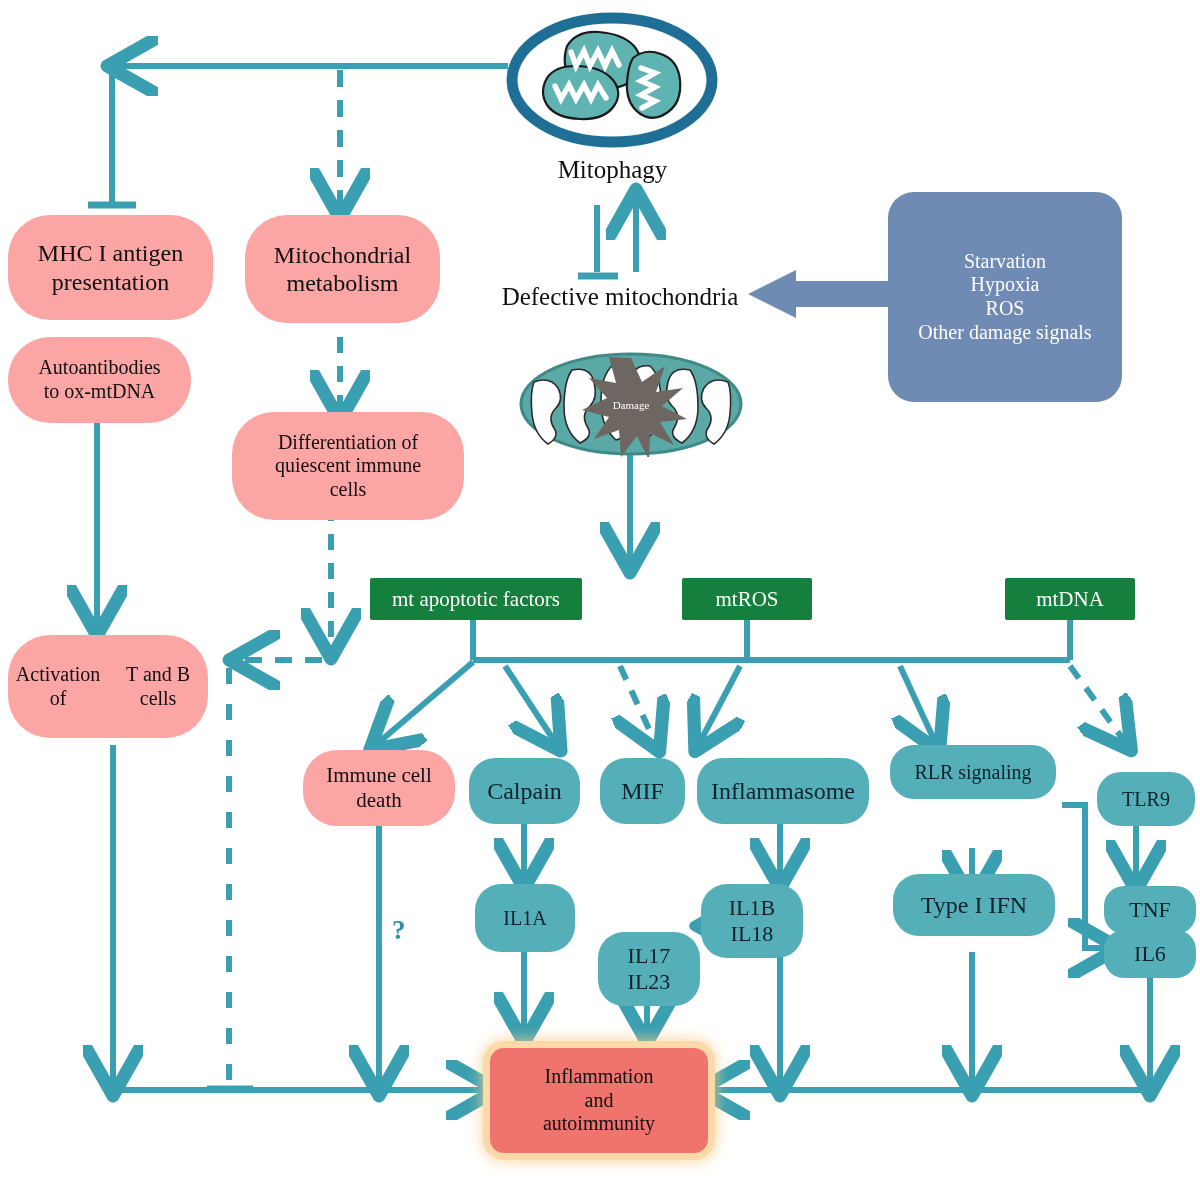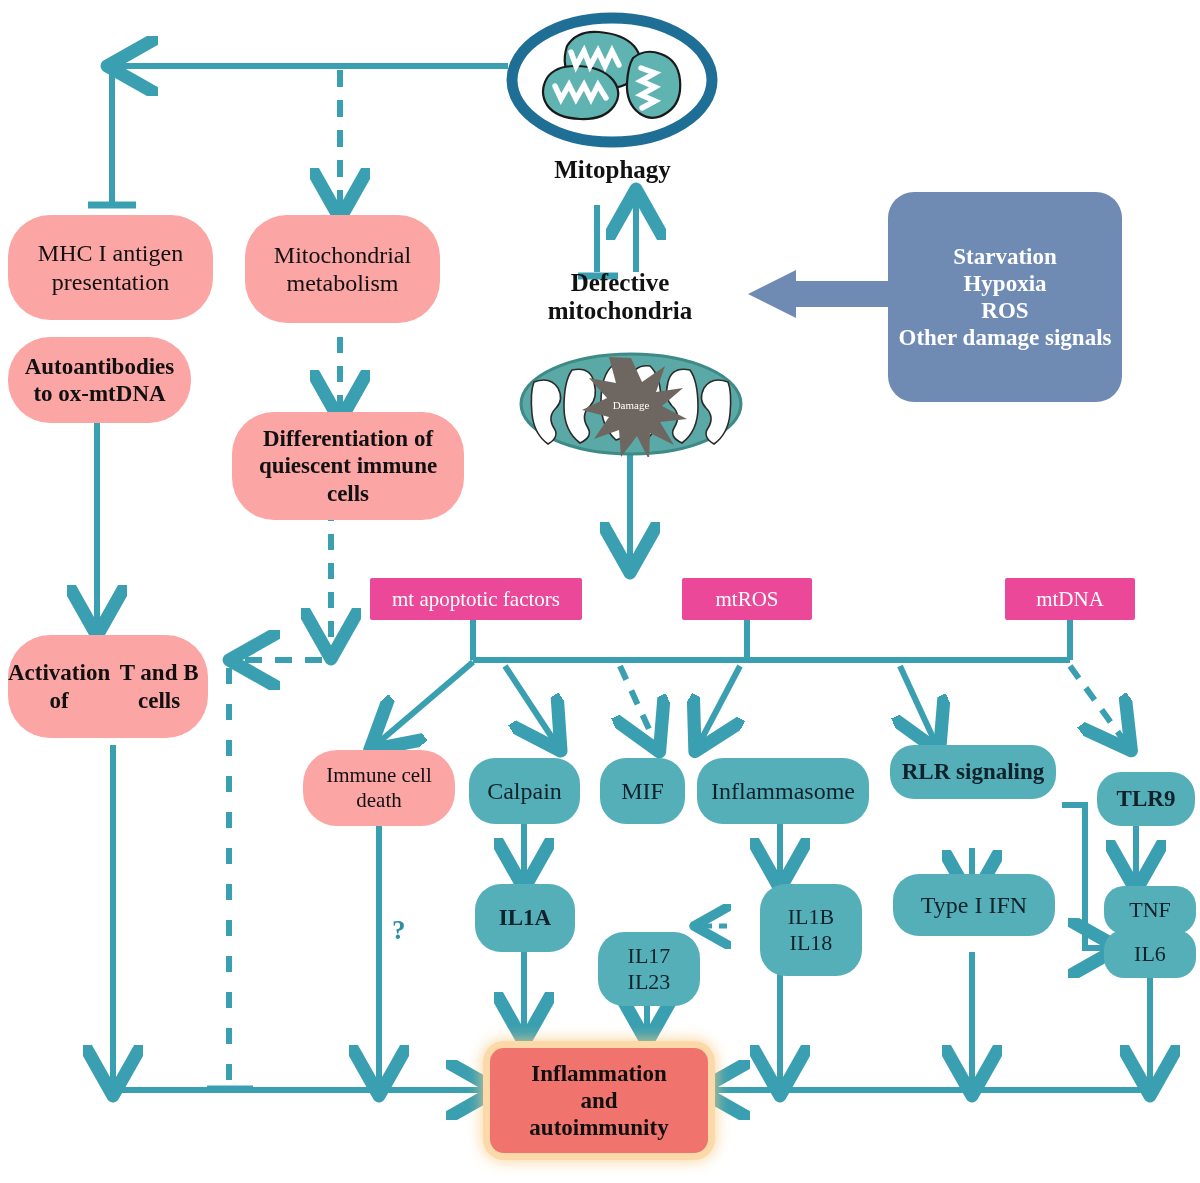--- a/index.html
+++ b/index.html
@@ -3,28 +3,28 @@
 <meta charset="utf-8">
 <style>
   html,body{margin:0;padding:0;background:#ffffff;}
   body{font-family:"Liberation Serif", serif;}
   #stage{position:relative;width:1200px;height:1183px;background:#fff;overflow:hidden;}
   svg#wires{position:absolute;left:0;top:0;width:1200px;height:1183px;}
   .node{position:absolute;box-sizing:border-box;display:flex;align-items:center;justify-content:center;text-align:center;}
   .green{background:#fca5a5;border-radius:42px;color:#111;}
   .teal{background:#55afb8;border-radius:22px;color:#10222b;}
   .bluebox{background:#6f8ab3;color:#ffffff;}
-  .rect{background:#ec4899;color:#ffffff;border-radius:2px;}
+  .rect{background:#15803d;color:#ffffff;border-radius:2px;}
   .plain{background:transparent;color:#111;}
   .red{background:#f0736e;border-radius:14px;color:#101010;
        box-shadow:0 0 0 7px #fbd9a8, 0 0 14px 9px rgba(250,205,140,.75);}
   .lbl{line-height:1.18;}
-  .f25{font-size:25px;font-weight:bold;}
+  .f25{font-size:25px;}
   .f24{font-size:24px;}
-  .f23{font-size:23px;font-weight:bold;}
+  .f23{font-size:20px;}
   .f22{font-size:22px;}
   .f21{font-size:21px;}
   .qmark{position:absolute;font-size:27px;font-weight:bold;color:#2f8fa0;font-family:"Liberation Serif",serif;}
   .ic{position:absolute;}
 </style>
 </head>
 <body>
 
 <div id="stage">
 
@@ -192,21 +192,21 @@
   <div class="node teal f23" style="left:890px;top:745px;width:166px;height:54px;border-radius:24px;">RLR signaling</div>
   <div class="node teal f23" style="left:1097px;top:772px;width:98px;height:54px;border-radius:24px;">TLR9</div>
 
   <div class="node teal f23" style="left:475px;top:884px;width:100px;height:68px;border-radius:26px;">IL1A</div>
 
   <div class="node teal" style="left:598px;top:884px;width:102px;height:74px;border-radius:26px;flex-direction:column;margin-top:48px;">
     <div class="f22 lbl">IL17</div>
     <div class="f22 lbl">IL23</div>
   </div>
 
-  <div class="node teal" style="left:760px;top:884px;width:102px;height:92px;border-radius:26px;flex-direction:column;">
+  <div class="node teal" style="left:701px;top:884px;width:102px;height:74px;border-radius:26px;flex-direction:column;">
     <div class="f22 lbl">IL1B</div>
     <div class="f22 lbl">IL18</div>
   </div>
 
   <div class="node teal f24" style="left:893px;top:874px;width:162px;height:62px;border-radius:26px;">Type I IFN</div>
 
   <div class="node teal f22" style="left:1104px;top:886px;width:92px;height:48px;border-radius:20px;">TNF</div>
   <div class="node teal f22" style="left:1104px;top:930px;width:92px;height:48px;border-radius:20px;">IL6</div>
 
   <div class="node red" style="left:490px;top:1048px;width:218px;height:105px;flex-direction:column;">

